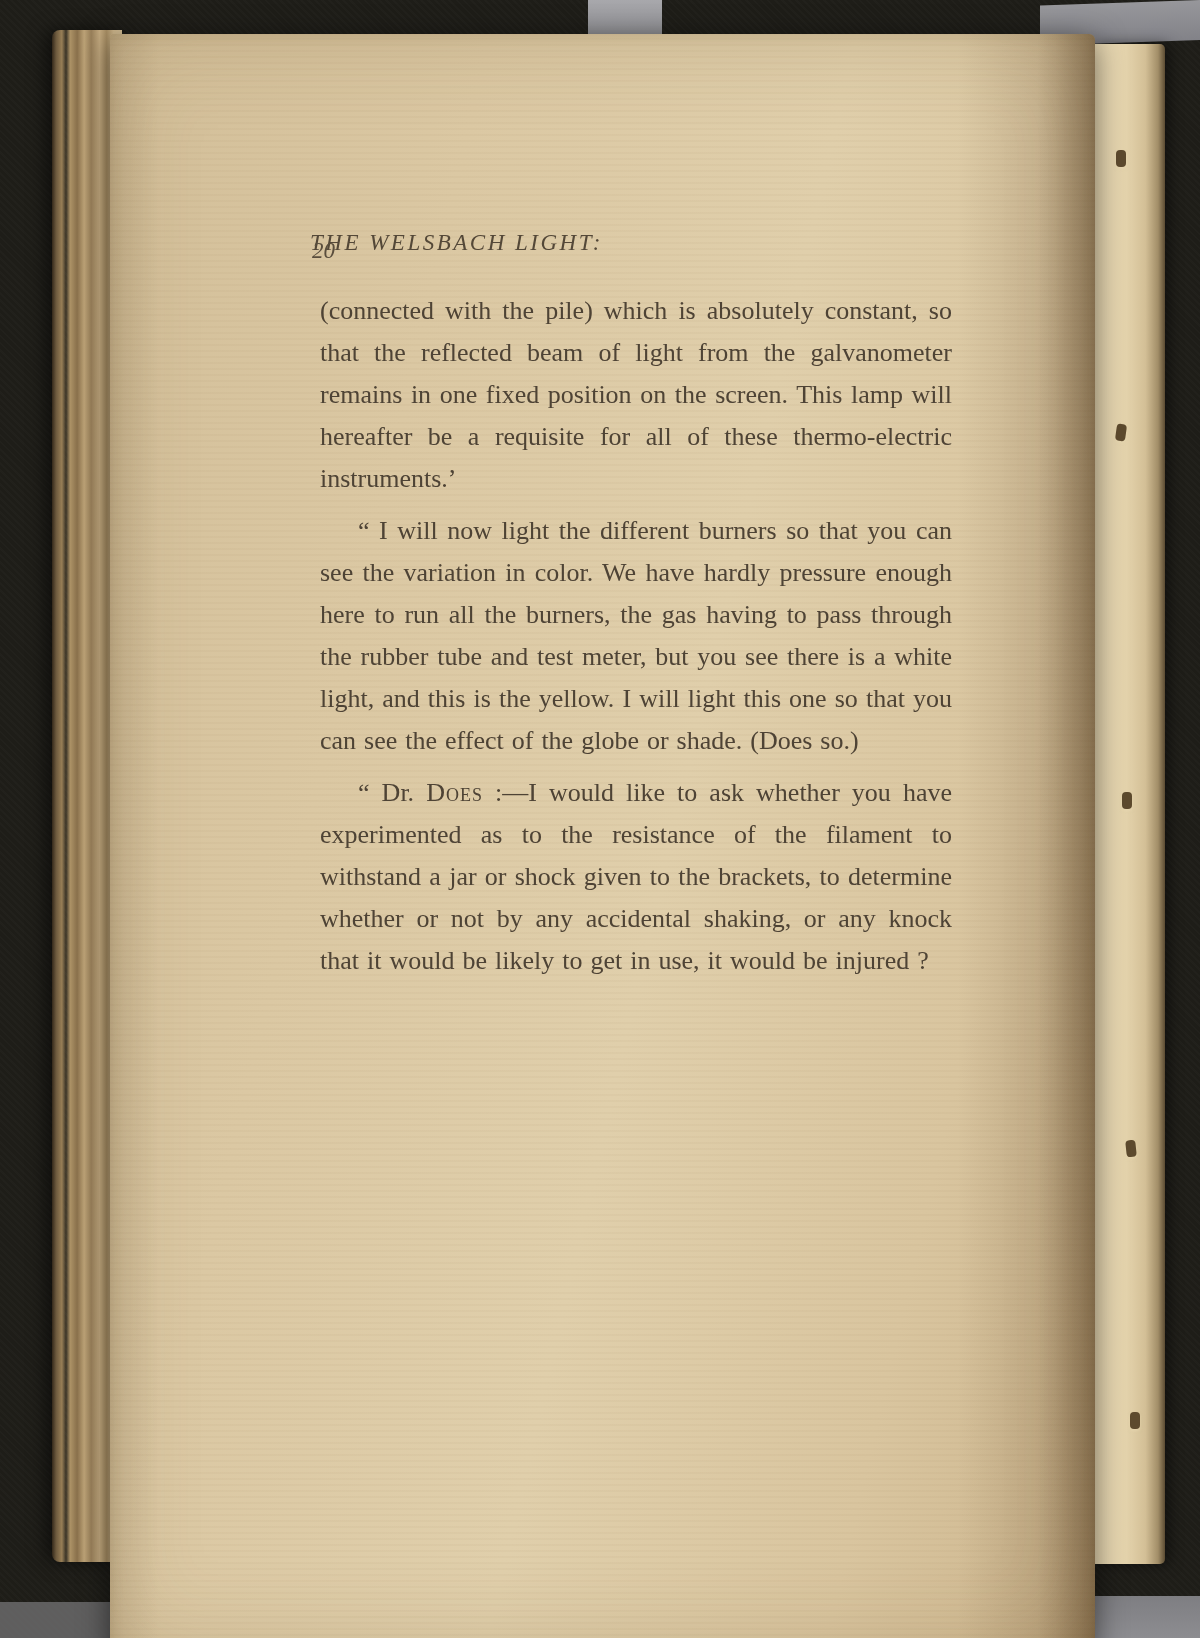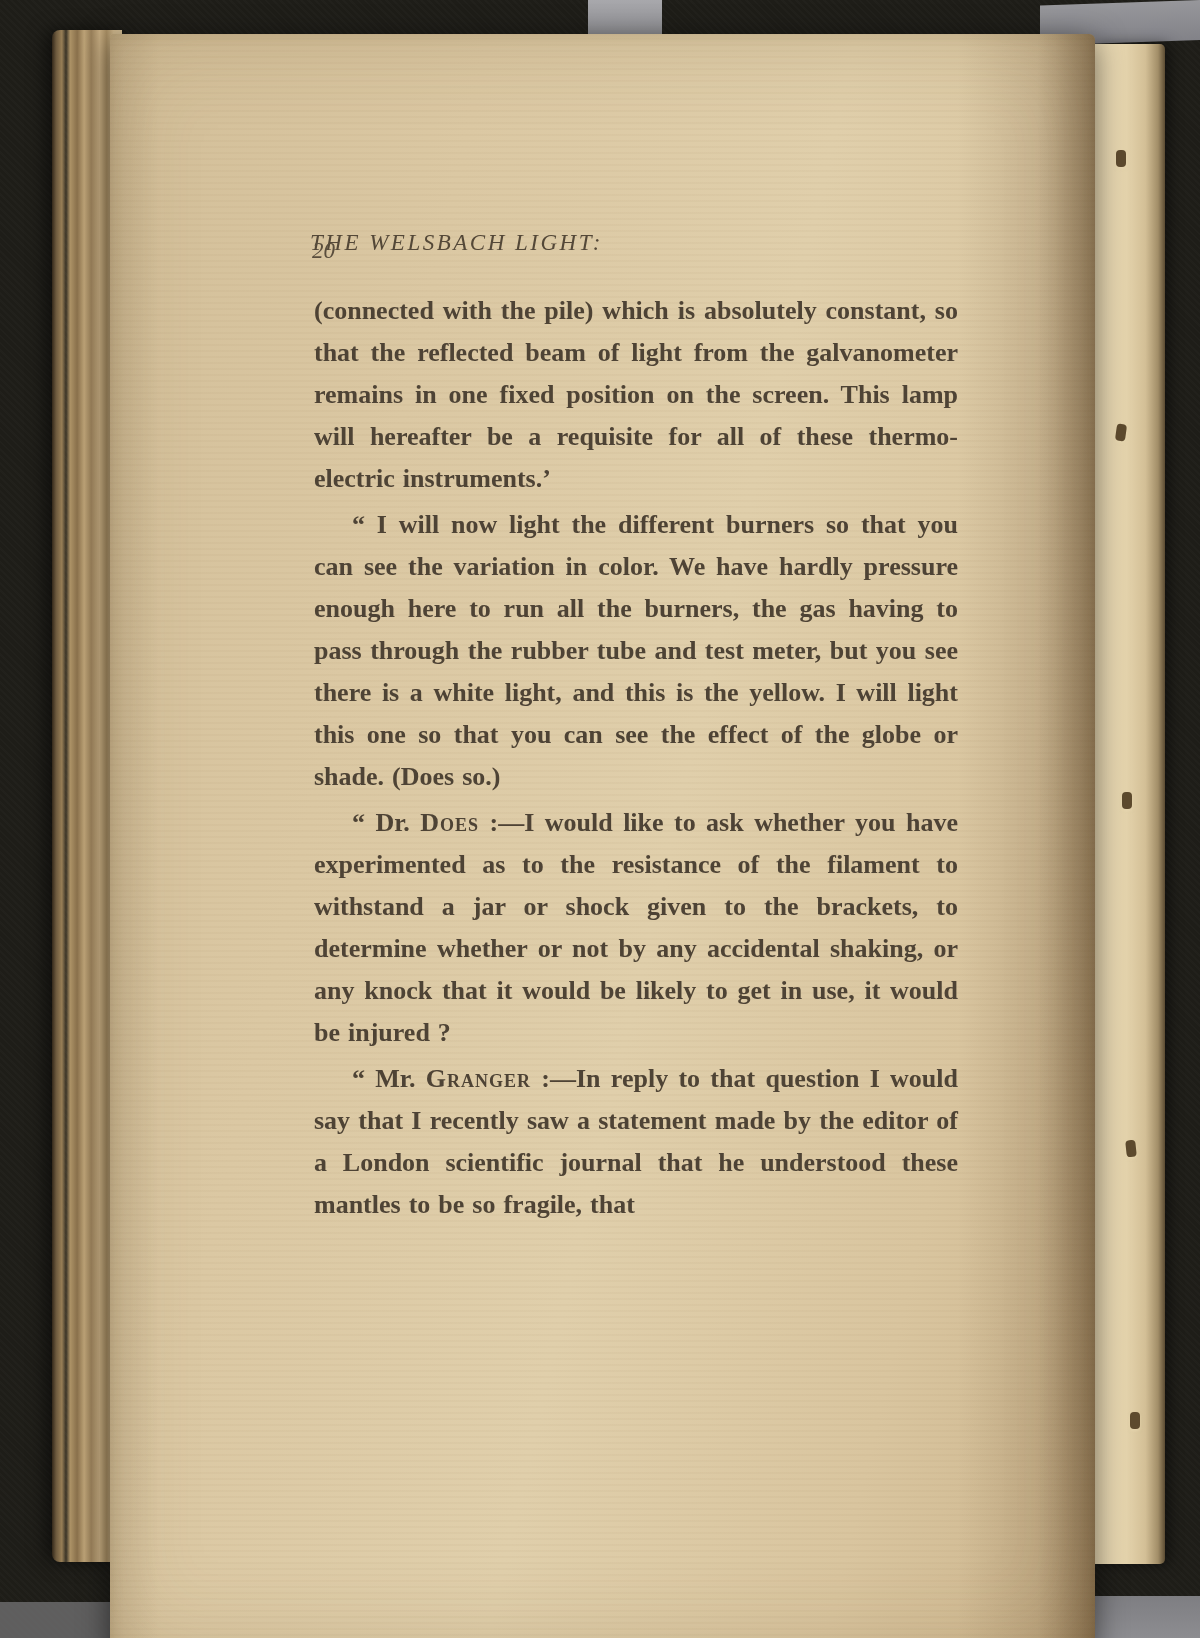--- a/index.html
+++ b/index.html
@@ -111,21 +111,21 @@
     font-style: italic; font-size: 23px; letter-spacing: 2.5px;
     color: #544838;
   }
   .body-text {
     margin-top: 14px;
     font-size: 26px; line-height: 42px;
     text-align: justify;
     word-spacing: 1.5px;
     color: #4e4335;
   }
-  .body-text p { margin: 4px; font-weight: bold; }
+  .body-text p { margin: 10px; }
   .body-text p.ind { text-indent: 38px; }
   .sc { font-variant: small-caps; letter-spacing: 1px; }
 </style>
 </head>
 <body>
 
 <div class="scene">
 
   <div class="strap-top"></div>
   <div class="strap-bottom"></div>
@@ -150,19 +150,18 @@
 
       <div class="header">
         <span class="pagenum">20</span>
         <span class="title">THE WELSBACH LIGHT:</span>
       </div>
 
       <div class="body-text">
         <p class="cont">(connected with the pile) which is absolutely constant, so that the reflected beam of light from the galvanometer remains in one fixed position on the screen.  This lamp will hereafter be a requisite for all of these thermo-electric instruments.’</p>
         <p class="ind">“ I will now light the different burners so that you can see the variation in color.  We have hardly pressure enough here to run all the burners, the gas having to pass through the rubber tube and test meter, but you see there is a white light, and this is the yellow.  I will light this one so that you can see the effect of the globe or shade.   (Does so.)</p>
         <p class="ind"><span>“ Dr. </span><span class="sc">Does</span><span> :—I would like to ask whether you have experimented as to the resistance of the filament to withstand a jar or shock given to the brackets, to determine whether or not by any accidental shaking, or any knock that it would be likely to get in use, it would be injured ?</span></p>
-        <p class="ind"><span>“ Mr. </span><span class="sc">Granger</span><span> :—In reply to that question I would say that I recently saw a statement made by the editor of a London scientific journal that he understood these mantles to be so fragile, that</span></p>
       </div>
 
     </div>
   </div>
 
 </div>
 
 </body></html>

